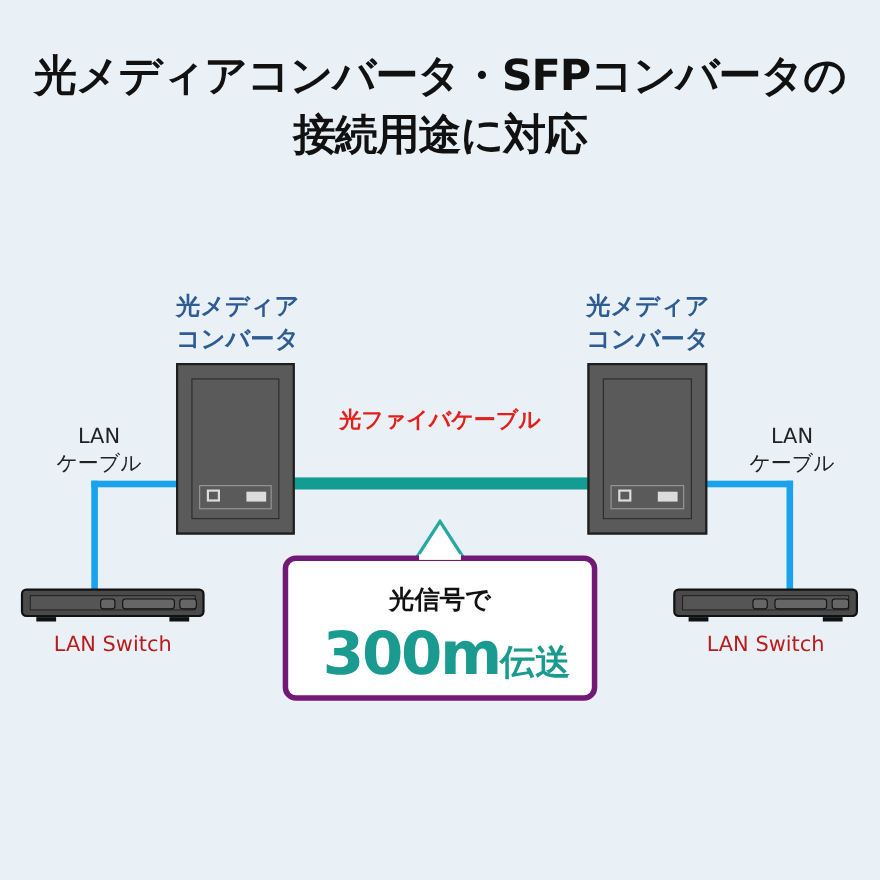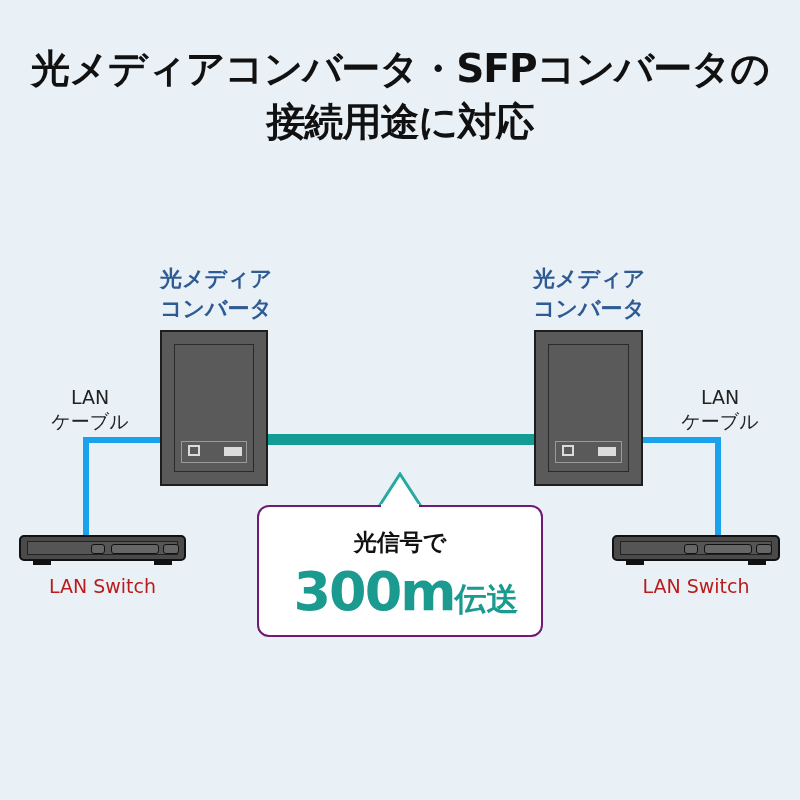--- a/index.html
+++ b/index.html
@@ -15,21 +15,21 @@
   .converter .sfp { position:absolute; left:42px; top:5px; width:18px; height:9px; background:#dcdcdc; }
   .cable-lan { background:#1aa3ec; }
   .cable-fiber { background:#139c94; }
   .lan-label { color:#222; font-size:19px; text-align:center; line-height:24px; }
   .fiber-label { color:#e2211c; font-weight:bold; font-size:20px; text-align:center; line-height:28px; }
   .switch { background:#4a4a4a; border:2px solid #111; border-radius:5px; box-sizing:border-box; }
   .switch .face { position:absolute; left:6px; top:4px; right:6px; bottom:4px; border:1.5px solid #222; background:#555; }
   .switch .foot { position:absolute; bottom:-6px; width:18px; height:4px; background:#111; }
   .switch .p { position:absolute; top:7px; height:10px; border:1.5px solid #111; border-radius:3px; background:#666; box-sizing:border-box; }
   .switch-label { font-size:19px; color:#b91c1c; text-align:center; }
-  .callout { background:#fff; border:2px solid #701a75; border-radius:12px; box-sizing:border-box; }
+  .callout { background:#fff; border:5px solid #701a75; border-radius:12px; box-sizing:border-box; }
   .callout-line1 { font-weight:bold; font-size:23px; color:#111; text-align:center; }
   .callout-line2 { text-align:center; color:#1b9a8f; font-weight:bold; }
   .big { font-size:54px; letter-spacing:-2px; }
   .small { font-size:32px; }
 </style>
 </head>
 <body>
 
 <div class="abs title" style="top:42px;">光メディアコンバータ・SFPコンバータの</div>
 <div class="abs title" style="top:95px;">接続用途に対応</div>
@@ -62,20 +62,21 @@
 <div class="abs converter" style="left:534px; top:330px; width:109px; height:156px;">
   <div class="inner">
     <div class="port-panel">
       <div class="rj45"></div>
       <div class="sfp"></div>
     </div>
   </div>
 </div>
 
 <div class="abs fiber-label" style="left:270px; top:367px; width:260px;">
+  <div>光ファイバケーブル</div>
 </div>
 
 <div class="abs lan-label" style="left:40px; top:385px; width:100px;">
   <div>LAN</div>
   <div>ケーブル</div>
 </div>
 <div class="abs lan-label" style="left:670px; top:385px; width:100px;">
   <div>LAN</div>
   <div>ケーブル</div>
 </div>

